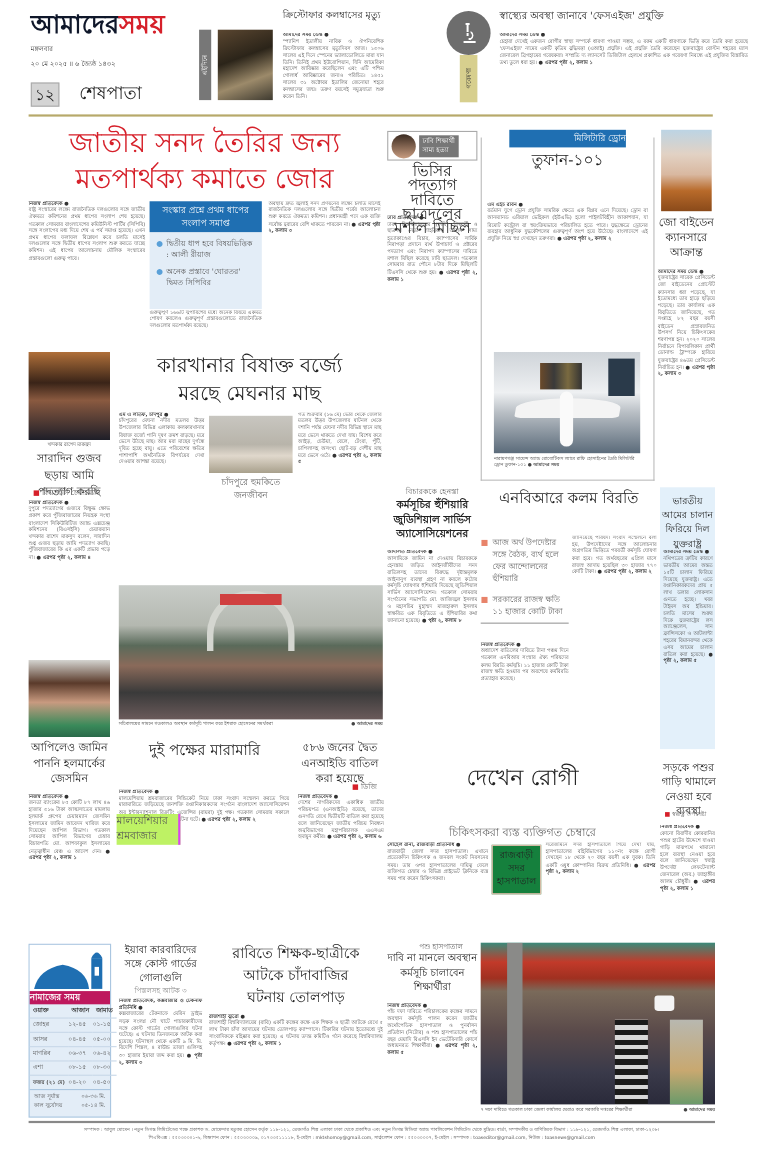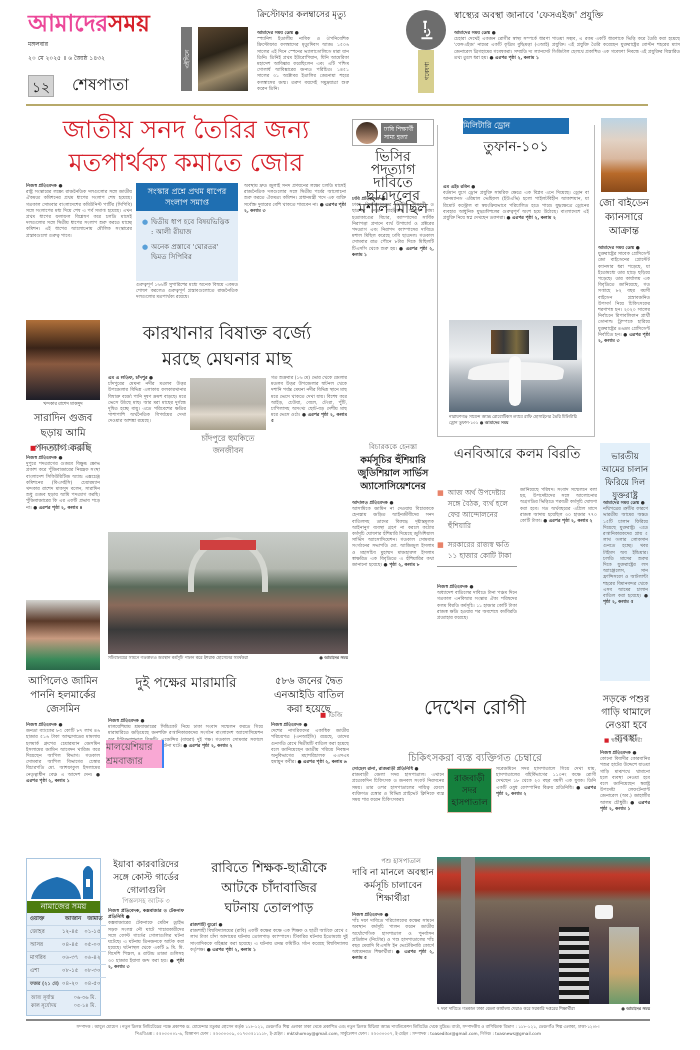--- a/index.html
+++ b/index.html
@@ -13,21 +13,21 @@
 .caption{font-size:4.5px;color:#444}
 .rule{background:#b7a96a}
 .greyline{background:#bbb}
 table{border-collapse:collapse;width:100%}
 </style>
 </head>
 <body>
 
 <div class="abs" style="left:28px;top:10px;width:145px;height:80px">
   <div style="font-family:'DejaVu Serif',serif;font-weight:bold;font-size:23px;line-height:26px;white-space:nowrap">
-    <span style="color:#ec4899">আমাদের</span><span style="color:#d6202a">সময়</span>
+    <span style="color:#0f172a">আমাদের</span><span style="color:#d6202a">সময়</span>
   </div>
   <div style="font-size:6px;color:#333;margin-top:3px">মঙ্গলবার</div>
   <div style="font-size:6px;color:#333;margin-top:3px">২০ মে ২০২৫ ॥ ৬ জ্যৈষ্ঠ ১৪৩২</div>
   <div style="display:flex;align-items:center;margin-top:8px">
     <div style="background:#d4d4d4;border:1px solid #aaa;width:26px;height:22px;font-size:14px;text-align:center;line-height:22px;font-family:'DejaVu Serif',serif">১২</div>
     <div style="font-family:'DejaVu Serif',serif;font-size:16px;margin-left:18px;color:#222">শেষপাতা</div>
   </div>
 </div>
 
 <div class="abs" style="left:181px;top:27px;width:11px;height:64px;background:#777;display:flex;align-items:center;justify-content:center">
@@ -92,21 +92,21 @@
   </div>
 </div>
 <div class="abs hl" style="left:352px;top:150px;width:82px;font-size:14px;line-height:13px">ভিসির পদত্যাগ দাবিতে ছাত্রদলের মশাল মিছিল</div>
 <div class="abs body-text" style="left:352px;top:196px;width:82px;height:240px;overflow:hidden">
   <span class="by">ঢাবি প্রতিবেদক ●</span><br>
   <span>ঢাকা বিশ্ববিদ্যালয়ের (ঢাবি) শিক্ষার্থী ও ছাত্রদল নেতা শাহরিয়ার আলম সাম্য হত্যাকাণ্ডের বিচার, ক্যাম্পাসের সার্বিক নিরাপত্তা প্রদানে ব্যর্থ উপাচার্য ও প্রক্টরের পদত্যাগ এবং নিরাপদ ক্যাম্পাসের দাবিতে মশাল মিছিল করেছে ঢাবি ছাত্রদল। গতকাল সোমবার রাত পৌনে ৮টার দিকে মিছিলটি টিএসসি থেকে শুরু হয়।</span>
   <span class="cont">● এরপর পৃষ্ঠা ২, কলাম ১</span>
 </div>
 
 <div class="abs" style="left:437px;top:125px;width:158px;height:312px;border:1px solid #bbb;border-top:none"></div>
-<div class="abs" style="left:463px;top:118px;width:106px;height:16px;background:#1f6fb2;color:#fff;font-size:8px;text-align:left;line-height:16px">মিলিটারি ড্রোন</div>
+<div class="abs" style="left:463px;top:118px;width:106px;height:16px;background:#1f6fb2;color:#fff;font-size:8px;text-align:right;line-height:16px">মিলিটারি ড্রোন</div>
 <div class="abs hl" style="left:440px;top:136px;width:152px;font-size:14px;line-height:20px">
   <div>তুফান-১০১</div>
 </div>
 <div class="abs body-text" style="left:443px;top:184px;width:146px;height:120px;overflow:hidden">
   <span class="by">এম এইচ রবিন ●</span><br>
   <span>বর্তমান যুগে ড্রোন প্রযুক্তি সামরিক ক্ষেত্রে এক বিপ্লব এনে দিয়েছে। ড্রোন বা আনম্যানড এরিয়াল ভেহিকল (ইউএভি) হলো পাইলটবিহীন আকাশযান, যা রিমোট কন্ট্রোল বা স্বয়ংক্রিয়ভাবে পরিচালিত হতে পারে। যুদ্ধক্ষেত্রে ড্রোনের ব্যবহার আধুনিক যুদ্ধকৌশলের গুরুত্বপূর্ণ অংশ হয়ে উঠেছে। বাংলাদেশে এই প্রযুক্তি নিয়ে স্বপ্ন দেখছেন তরুণরা।</span>
   <span class="cont">● এরপর পৃষ্ঠা ২, কলাম ২</span>
 </div>
 <div class="abs" style="left:449px;top:320px;width:133px;height:92px;background:linear-gradient(180deg,#cfd4d9 0%,#eef0f2 40%,#b8bec4 60%,#5b6b7a 100%);overflow:hidden">
   <div style="position:absolute;left:20px;top:42px;width:95px;height:18px;background:#f4f4f4;border-radius:50% 50% 10% 10%;transform:skewX(-10deg)"></div>
@@ -171,21 +171,21 @@
 </div>
 
 <div class="abs hl" style="left:106px;top:672px;width:160px;font-size:13.5px;line-height:21px">
   <div>দুই পক্ষের মারামারি</div>
 </div>
 <div class="abs body-text" style="left:108px;top:718px;width:155px;height:120px;overflow:hidden">
   <span class="by">নিজস্ব প্রতিবেদক ●</span><br>
   <span>মালয়েশিয়ায় শ্রমবাজারের সিন্ডিকেট নিয়ে ঢাকা সংবাদ সম্মেলন করতে গিয়ে মারামারিতে জড়িয়েছে জনশক্তি রপ্তানিকারকদের সংগঠন বাংলাদেশ অ্যাসোসিয়েশন অব ইন্টারন্যাশনাল রিক্রুটিং এজেন্সির (বায়রা) দুই পক্ষ। গতকাল সোমবার সকালে ঢাকা রিপোর্টার্স ইউনিটিতে এ ঘটনা ঘটে।</span>
   <span class="cont">● এরপর পৃষ্ঠা ২, কলাম ২</span>
 </div>
-<div class="abs hl" style="left:106px;top:740px;width:58px;font-size:9.5px;line-height:14px;background:#f9a8d4;border-right:2px solid #3b82f6;padding-right:21px;color:#555">
+<div class="abs hl" style="left:106px;top:740px;width:58px;font-size:9.5px;line-height:14px;background:#bef264;border-right:2px solid #d946ef;padding-right:21px;color:#555">
   <div>মালয়েশিয়ার</div>
   <div>শ্রমবাজার</div>
 </div>
 
 <div class="abs hl" style="left:269px;top:674px;width:80px;font-size:10px;line-height:14px">৫৮৬ জনের দ্বৈত এনআইডি বাতিল করা হয়েছে</div>
 <div class="abs" style="left:320px;top:710px;font-size:6.5px;color:#666;white-space:nowrap">
   <span style="color:#d6202a">■</span> <span>ডিজি</span>
 </div>
 <div class="abs body-text" style="left:271px;top:722px;width:78px;height:118px;overflow:hidden">
   <span class="by">নিজস্ব প্রতিবেদক ●</span><br>
@@ -259,21 +259,21 @@
   <span class="cont">● এরপর পৃষ্ঠা ২, কলাম ১</span>
 </div>
 
 <div class="abs" style="left:26px;top:858px;width:75px;height:158px;border:1px solid #aac6e0;background:#e3edf7">
   <svg width="73" height="42" viewBox="0 0 73 42" style="display:block;background:#fff">
     <path d="M4 40 Q8 22 30 18 Q52 22 54 40 Z" fill="#1f6fb2"></path>
     <rect x="56" y="12" width="10" height="28" fill="#1f6fb2"></rect>
     <path d="M56 12 Q61 2 66 12 Z" fill="#1f6fb2"></path>
     <rect x="59" y="20" width="4" height="8" fill="#fff"></rect>
   </svg>
-  <div style="background:#4d7c0f;color:#fff;font-size:8px;text-align:center;line-height:12px;font-weight:normal">নামাজের সময়</div>
+  <div style="background:#be185d;color:#fff;font-size:8px;text-align:left;line-height:12px;font-weight:bold">নামাজের সময়</div>
   <table style="font-size:5.5px;color:#555">
     <tbody>
         <tr style="font-weight:bold;color:#333">
       <td style="padding:2px 3px">ওয়াক্ত</td>
       <td style="padding:2px 3px">আজান</td>
       <td style="padding:2px 3px">জামাত</td>
     </tr>
     <tr style="border-top:1px solid #c8d8e8">
       <td style="padding:2px 3px">জোহর</td>
           <td>১২-৪৫</td>

